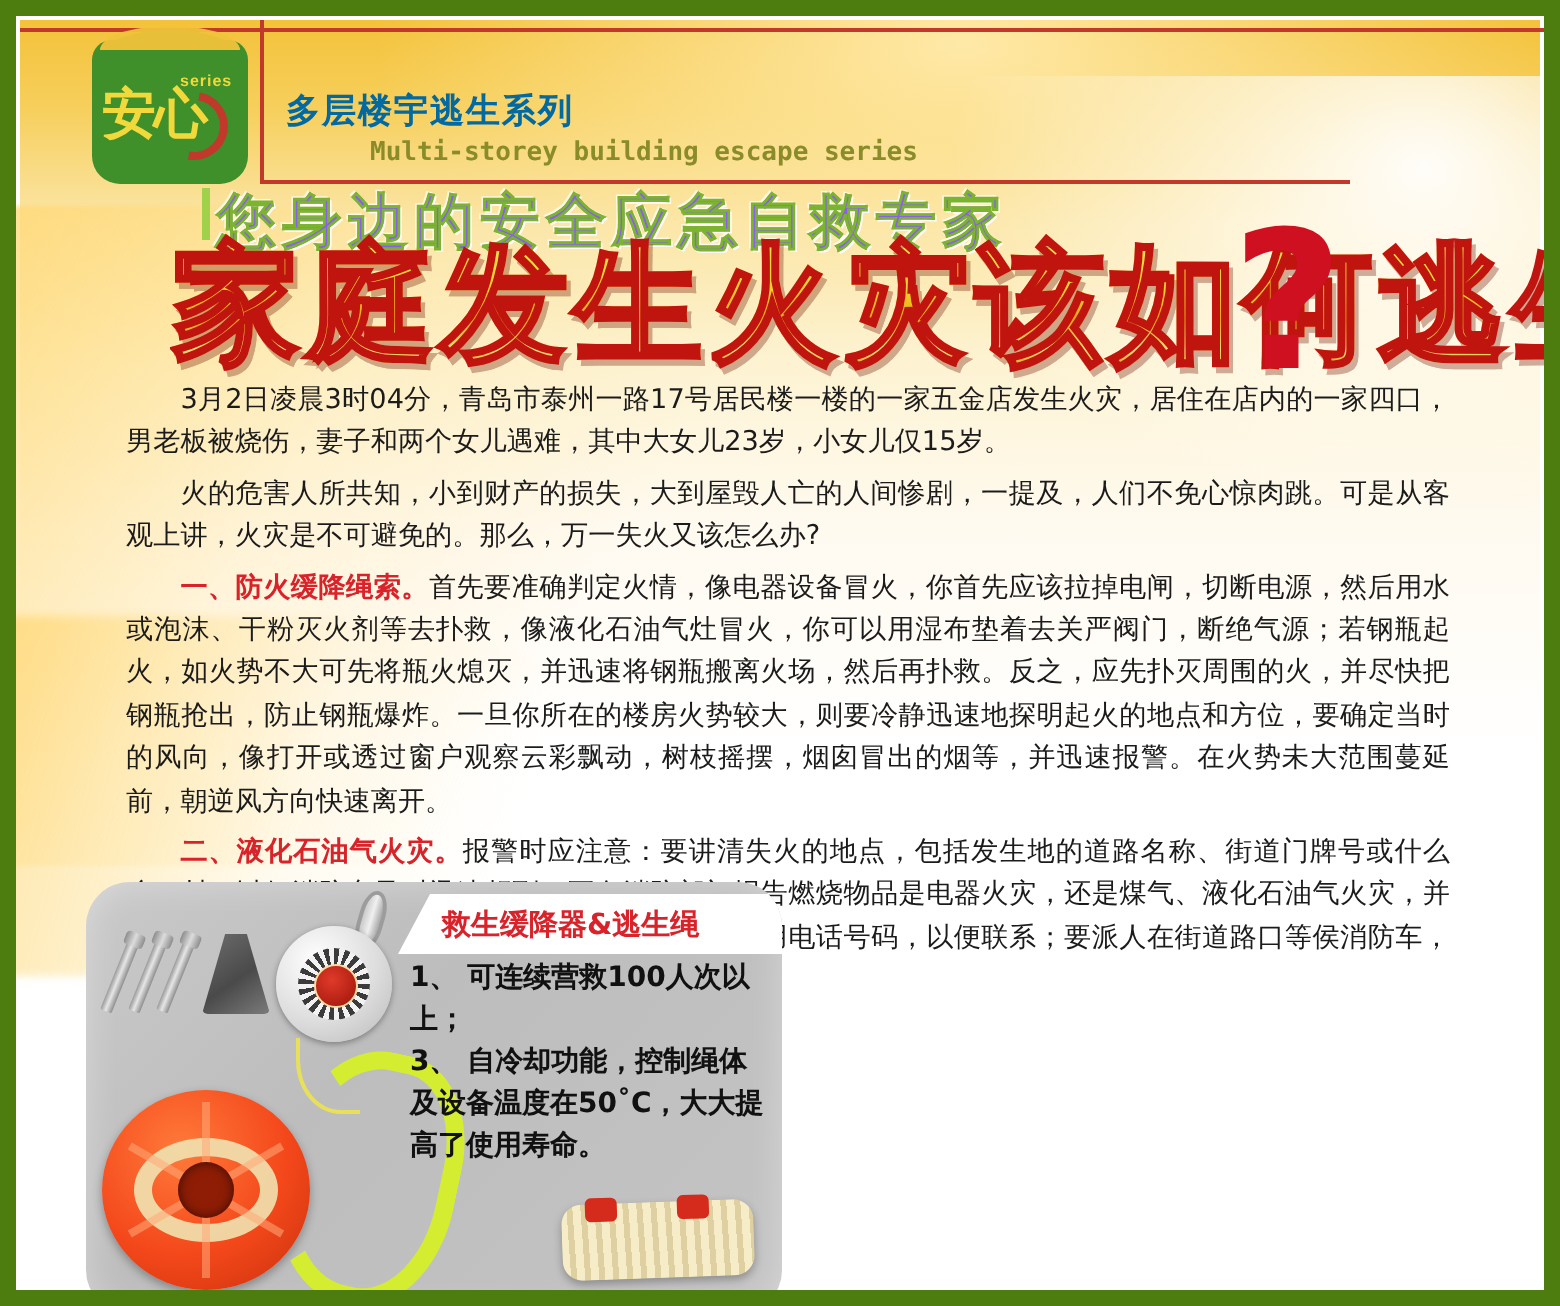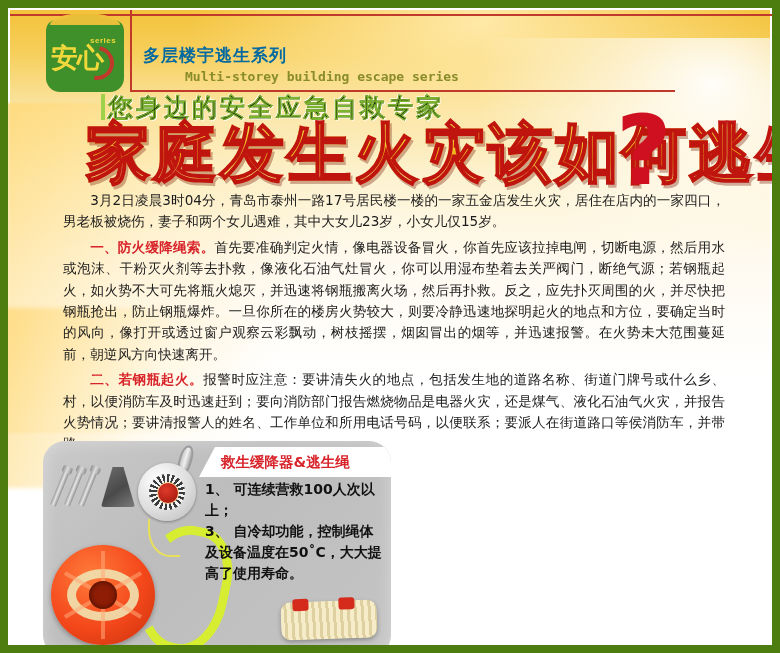--- a/index.html
+++ b/index.html
@@ -150,23 +150,23 @@
     position: absolute;
     left: 120px; top: 80px;
     width: 545px; height: 2px;
     background: #c0392b;
   }
 
   
   .tagline {
     position: absolute;
     left: 100px; top: 83px;
-    font-size: 25px;
-    font-weight: bold;
-    color: #000000;
+    font-size: 30px;
+    font-weight: bold;
+    color: #8b5cf6;
     letter-spacing: 3px;
     font-family: "DejaVu Sans", "Liberation Sans", sans-serif;
     text-shadow: 1px 1px 0 #ffffff, -1px -1px 0 rgba(255,255,255,.7);
     -webkit-text-stroke: 0.4px #7cb32f;
   }
   .tagline-bar {
     position: absolute;
     left: 93px; top: 86px;
     width: 4px; height: 26px;
     background: #9fd14a;
@@ -424,25 +424,26 @@
   <div class="tagline-bar"></div>
   <div class="tagline">您身边的安全应急自救专家</div>
 
   <div class="title-wrap">
     <div class="title-main">家庭发生火灾该如何逃生</div>
   </div>
   <div class="qmark">?</div>
 
   <div class="body-text">
     <p>3月2日凌晨3时04分，青岛市泰州一路17号居民楼一楼的一家五金店发生火灾，居住在店内的一家四口，男老板被烧伤，妻子和两个女儿遇难，其中大女儿23岁，小女儿仅15岁。</p>
+    <p>火的危害人所共知，小到财产的损失，大到屋毁人亡的人间惨剧，一提及，人们不免心惊肉跳。可是从客观上讲，火灾是不可避免的。那么，万一失火又该怎么办?</p>
     <p>
       <span class="sec-label">一、防火缓降绳索。</span><span>首先要准确判定火情，像电器设备冒火，你首先应该拉掉电闸，切断电源，然后用水或泡沫、干粉灭火剂等去扑救，像液化石油气灶冒火，你可以用湿布垫着去关严阀门，断绝气源；若钢瓶起火，如火势不大可先将瓶火熄灭，并迅速将钢瓶搬离火场，然后再扑救。反之，应先扑灭周围的火，并尽快把钢瓶抢出，防止钢瓶爆炸。一旦你所在的楼房火势较大，则要冷静迅速地探明起火的地点和方位，要确定当时的风向，像打开或透过窗户观察云彩飘动，树枝摇摆，烟囱冒出的烟等，并迅速报警。在火势未大范围蔓延前，朝逆风方向快速离开。</span>
     </p>
     <p>
-      <span class="sec-label">二、若钢瓶起火。</span><span>报警时应注意：要讲清失火的地点，包括发生地的道路名称、街道门牌号或什么乡、村，以便消防车及时迅速赶到；要向消防部门报告燃烧物品是电器火灾，还是煤气、液化石油气火灾，并报告火势情况；要讲清报警人的姓名、工作单位和所用电话号码，以便联系；要派人在街道路口等侯消防车，并带路。</span>
+      <span class="sec-label">二、液化石油气火灾。</span><span>报警时应注意：要讲清失火的地点，包括发生地的道路名称、街道门牌号或什么乡、村，以便消防车及时迅速赶到；要向消防部门报告燃烧物品是电器火灾，还是煤气、液化石油气火灾，并报告火势情况；要讲清报警人的姓名、工作单位和所用电话号码，以便联系；要派人在街道路口等侯消防车，并带路。</span>
     </p>
   </div>
 
   <div class="lower">
 
     <div class="product-panel">
 
       <div class="photo">
         <div class="bolt" style="left:14px; top:28px;"></div>
         <div class="bolt" style="left:28px; top:28px;"></div>

